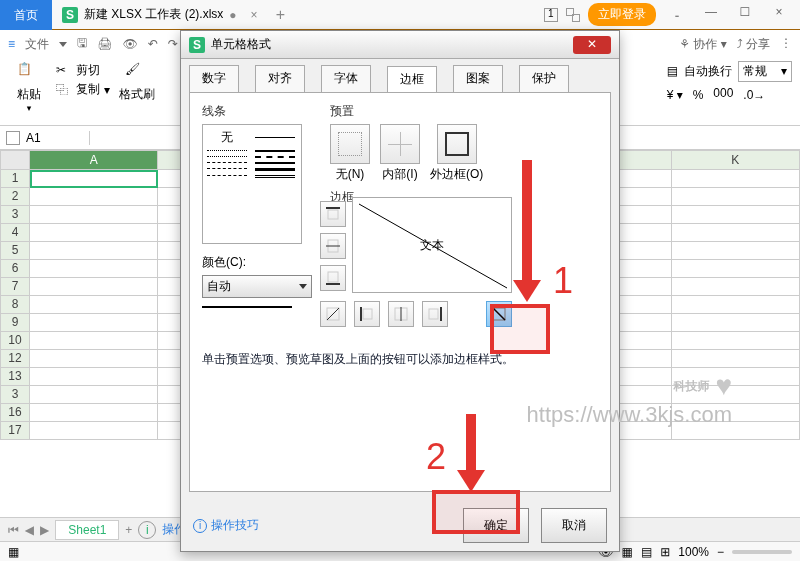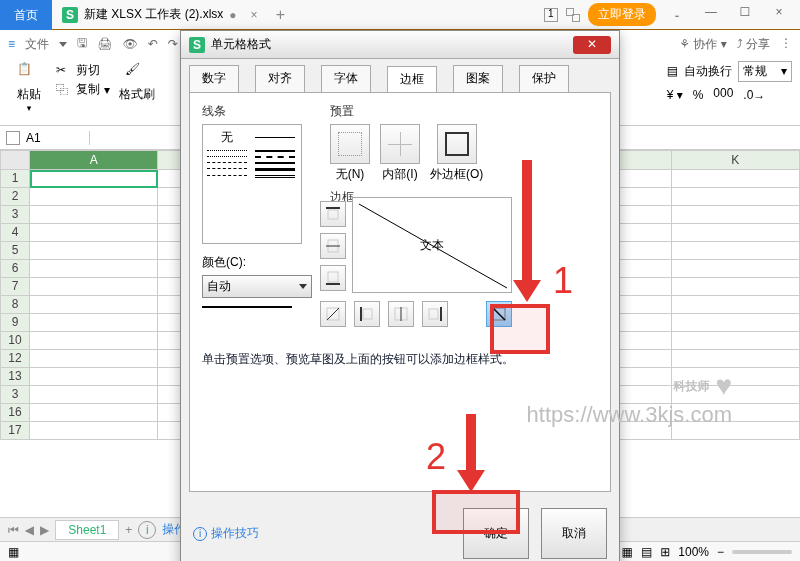--- a/index.html
+++ b/index.html
@@ -85,21 +85,21 @@
 .sample-line { height: 0; border-top: 2px solid #000; margin-top: 8px; width: 90px; }
 .preview-box { position: absolute; left: 162px; top: 104px; width: 160px; height: 96px; border: 1px solid #aaa; background: #fff; }
 .preview-box .txt { position: absolute; left: 50%; top: 50%; transform: translate(-50%,-50%); }
 .preview-box svg { position: absolute; left: 0; top: 0; }
 .edge-btn { width: 26px; height: 26px; border: 1px solid #aaa; background: linear-gradient(#fdfdfd,#e8e8e8); display: flex; align-items: center; justify-content: center; }
 .edge-btn svg { width: 16px; height: 16px; }
 .hint { margin-top: 8px; color: #0f172a; text-align: center; }
 .dlg-footer { display: flex; align-items: center; padding: 8px 12px; gap: 10px; }
 .info-link { color: #2b7ee1; display: flex; align-items: center; gap: 4px; }
 .info-icon { width: 14px; height: 14px; border: 1.5px solid #2b7ee1; border-radius: 50%; color: #2b7ee1; text-align: center; line-height: 12px; font-size: 10px; }
-.btn { padding: 16px 20px; border: 1px solid #888; background: linear-gradient(#fdfdfd,#e0e0e0); }
+.btn { padding: 8px 20px; border: 1px solid #888; background: linear-gradient(#fdfdfd,#e0e0e0); }
 
 
 .hl { position: absolute; border: 4px solid #e3342f; background: rgba(227,52,47,0.08); }
 .anno-num { position: absolute; color: #e3342f; font-size: 36px; font-weight: 300; font-family: Arial; }
 .arrow { position: absolute; }
 .arrow .shaft { width: 10px; background: #e3342f; margin: 0 auto; }
 .arrow .head { width: 0; height: 0; border-left: 14px solid transparent; border-right: 14px solid transparent; border-top: 22px solid #e3342f; margin: 0 auto; }
 .watermark { position: absolute; right: 68px; top: 370px; text-align: right; color: #bfbfbf; pointer-events: none; }
 .watermark .line1 { font-size: 34px; font-weight: 600; display: flex; align-items: center; gap: 6px; justify-content: flex-end; }
 .watermark .heart { color: #c8c8c8; font-size: 28px; }

